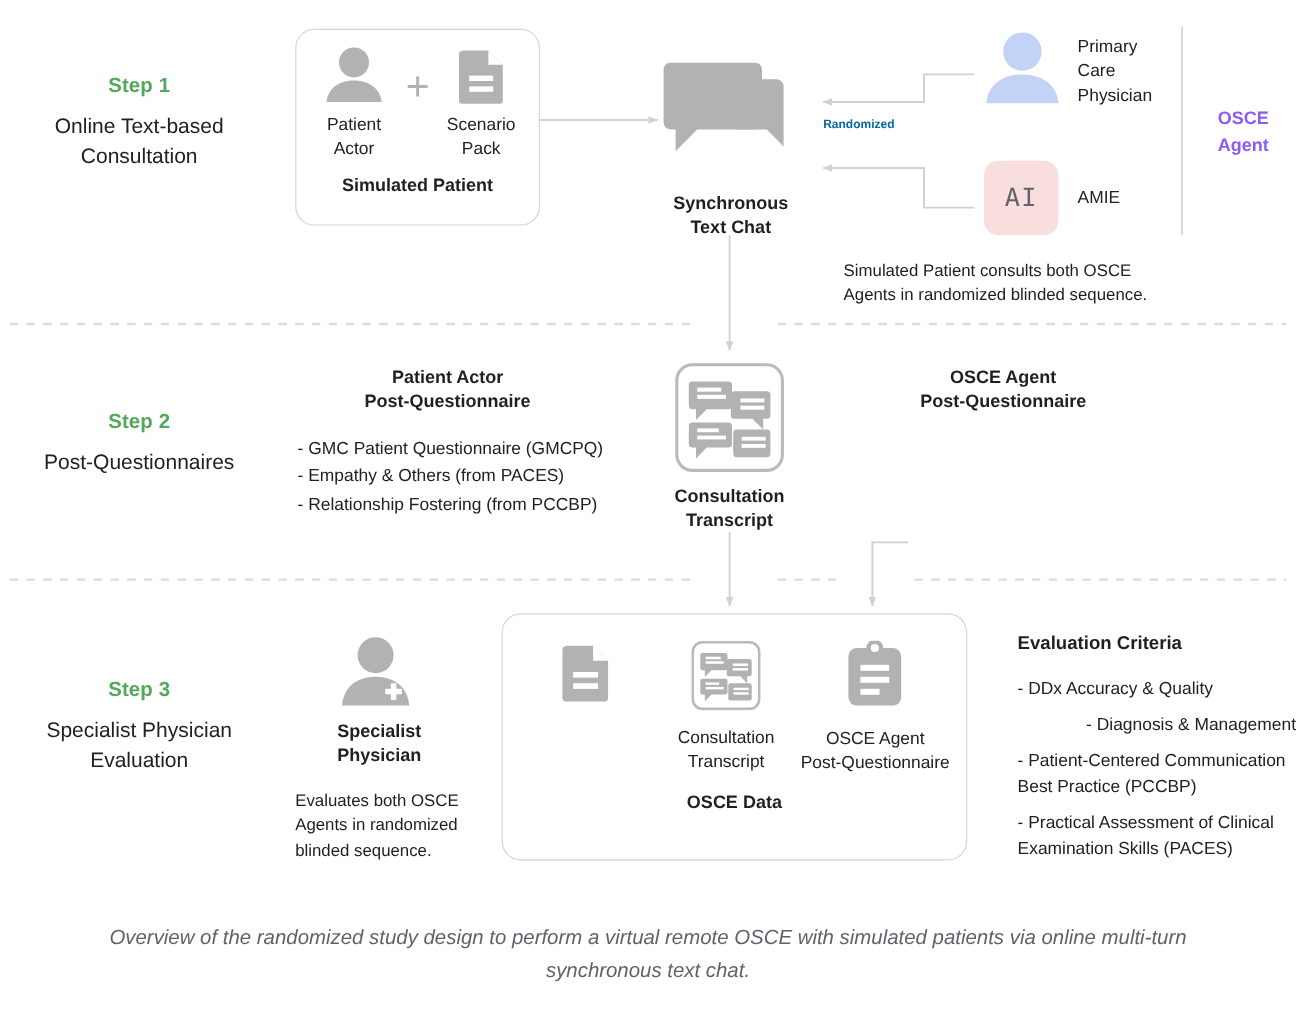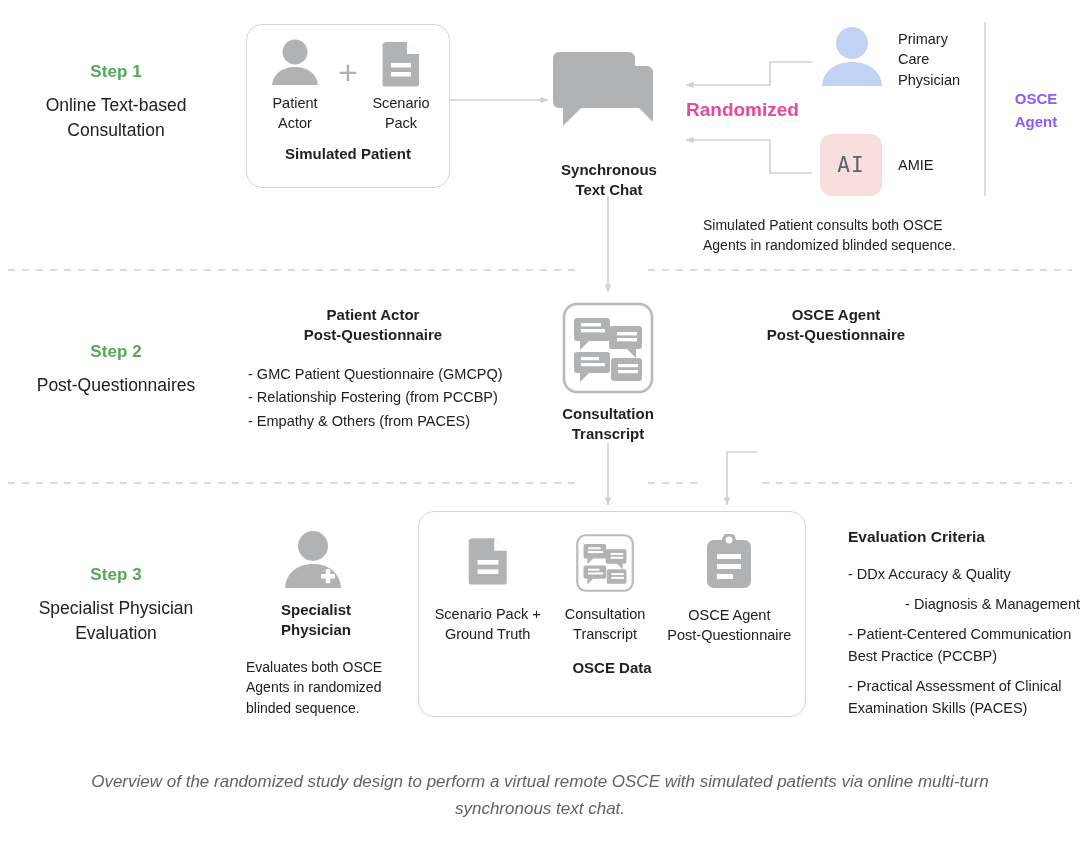--- a/index.html
+++ b/index.html
@@ -63,22 +63,22 @@
   }
   .sidelabel {
     font-weight: bold;
     font-size: 15px;
     color: #8b5cf6;
     text-align: center;
     line-height: 1.5;
   }
   .randomized {
     font-weight: bold;
-    font-size: 19px;
-    color: #ec4899;
+    font-size: 10px;
+    color: #0369a1;
   }
   .caption {
     font-style: italic;
     font-size: 17px;
     color: #5f6368;
     text-align: center;
     line-height: 1.6;
     width: 100%;
   }
 
@@ -210,22 +210,22 @@
   <div class="abs note" style="left:703px; top:215px; width:320px; white-space:pre-line;">Simulated Patient consults both OSCE
 Agents in randomized blinded sequence.</div>
 
   <div class="abs step-label" style="left:16px; top:342px; width:200px;">Step 2</div>
   <div class="abs step-title" style="left:0px; top:373px; width:232px; white-space:pre-line;">Post-Questionnaires</div>
 
   <div class="abs bold-cap" style="left:243px; top:305px; width:260px; white-space:pre-line;">Patient Actor
 Post-Questionnaire</div>
   <div class="abs bullet-list" style="left:248px; top:363px; width:300px;">
     <div>- GMC Patient Questionnaire (GMCPQ)</div>
+    <div>- Empathy &amp; Others (from PACES)</div>
     <div>- Relationship Fostering (from PCCBP)</div>
-    <div>- Empathy &amp; Others (from PACES)</div>
   </div>
 
   <div class="abs" style="left:562px; top:302px;">
     <svg width="92" height="92" viewBox="0 0 92 92">
       <rect x="2" y="2" width="88" height="88" rx="13" ry="13" fill="none" stroke="#b8babb" stroke-width="2.6"></rect>
 
       <path class="gray" d="M15 16 h30 a3 3 0 0 1 3 3 v17 a3 3 0 0 1 -3 3 h-18 l-9 9 v-9 h-3 a3 3 0 0 1 -3 -3 v-17 a3 3 0 0 1 3 -3 z"></path>
       <rect x="19" y="21" width="20" height="3.4" fill="#fff"></rect>
       <rect x="19" y="27" width="24" height="3.4" fill="#fff"></rect>
 
@@ -268,22 +268,20 @@
 
   <div class="abs round-box" style="left:418px; top:511px; width:388px; height:206px;">
     <div style="display:flex; justify-content:space-around; padding:22px 10px 0 10px;">
       <div style="width:118px; text-align:center;">
         <svg width="50" height="52" viewBox="0 0 48 48">
           <path class="gray" d="M8 3 h22 l12 12 v30 a2.5 2.5 0 0 1 -2.5 2.5 h-31.5 a2.5 2.5 0 0 1 -2.5 -2.5 v-39 a2.5 2.5 0 0 1 2.5 -2.5 z"></path>
           <path d="M30 3 l12 12 h-12 z" fill="#ffffff"></path>
           <rect x="14" y="24" width="20" height="4.5" fill="#ffffff"></rect>
           <rect x="14" y="33" width="20" height="4.5" fill="#ffffff"></rect>
         </svg>
-        <div class="plain-cap" style="margin-top:14px; white-space:pre-line;">Scenario Pack +
-Ground Truth</div>
       </div>
 
       <div style="width:118px; text-align:center;">
         <svg width="58" height="58" viewBox="0 0 92 92">
           <rect x="2" y="2" width="88" height="88" rx="13" ry="13" fill="none" stroke="#b8babb" stroke-width="3.4"></rect>
           <path class="gray" d="M15 16 h30 a3 3 0 0 1 3 3 v17 a3 3 0 0 1 -3 3 h-18 l-9 9 v-9 h-3 a3 3 0 0 1 -3 -3 v-17 a3 3 0 0 1 3 -3 z"></path>
           <rect x="19" y="21" width="20" height="3.4" fill="#fff"></rect>
           <rect x="19" y="27" width="24" height="3.4" fill="#fff"></rect>
           <path class="gray" d="M50 24 h27 a3 3 0 0 1 3 3 v17 a3 3 0 0 1 -3 3 h-3 v9 l-9 -9 h-15 a3 3 0 0 1 -3 -3 v-17 a3 3 0 0 1 3 -3 z"></path>
           <rect x="55" y="30" width="20" height="3.4" fill="#fff"></rect>

